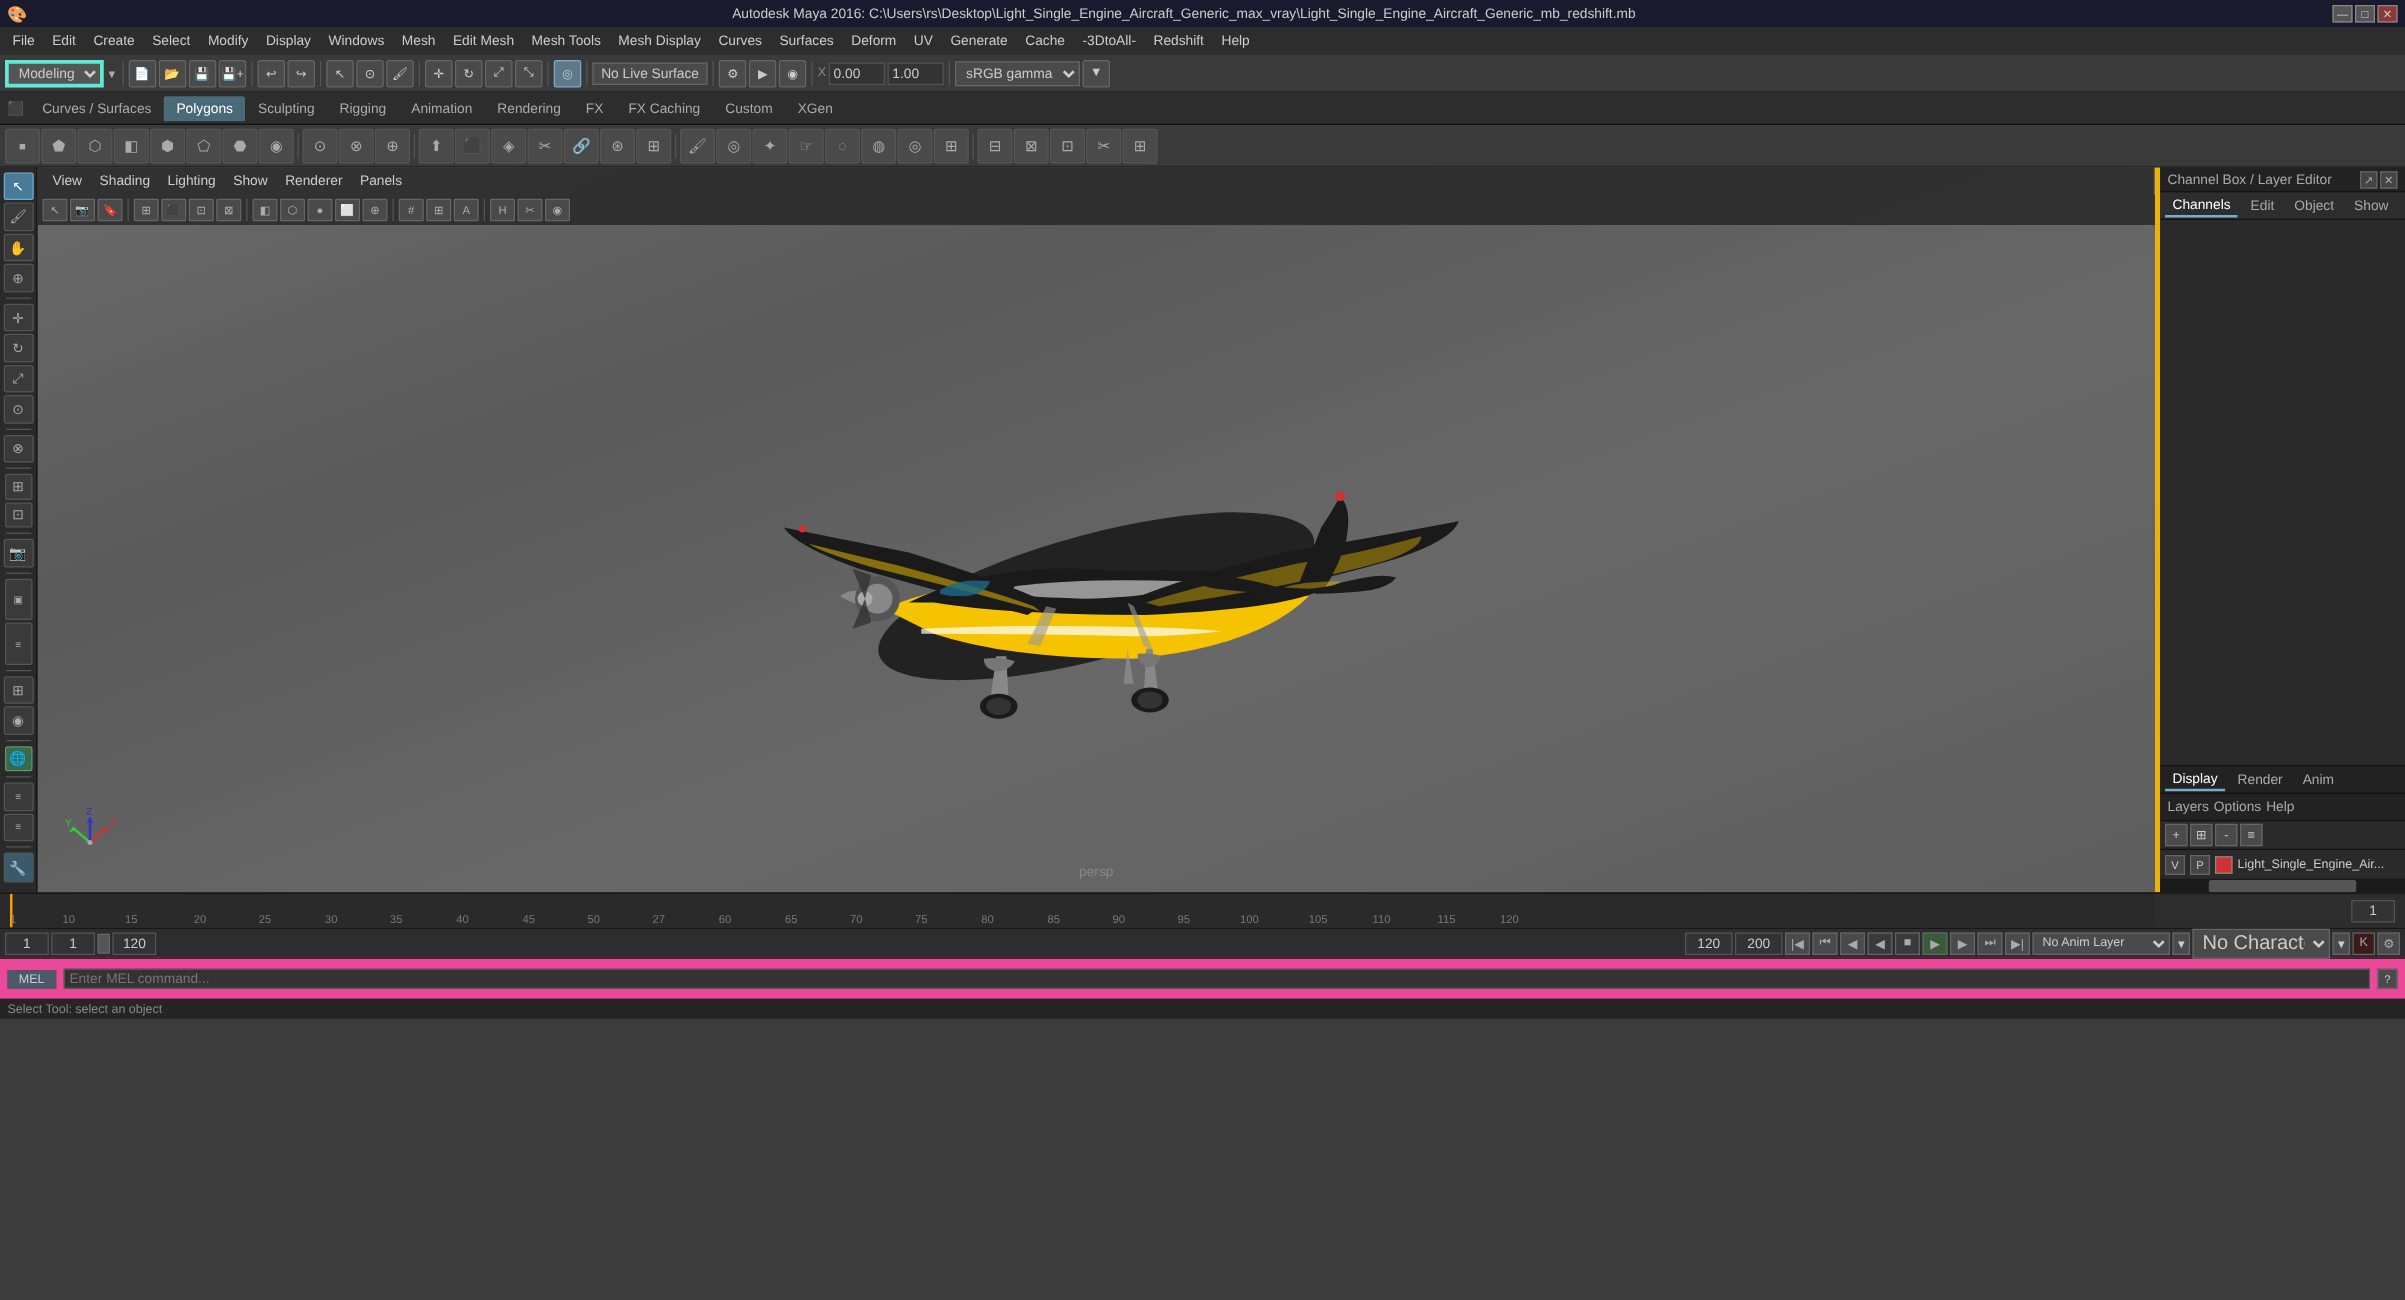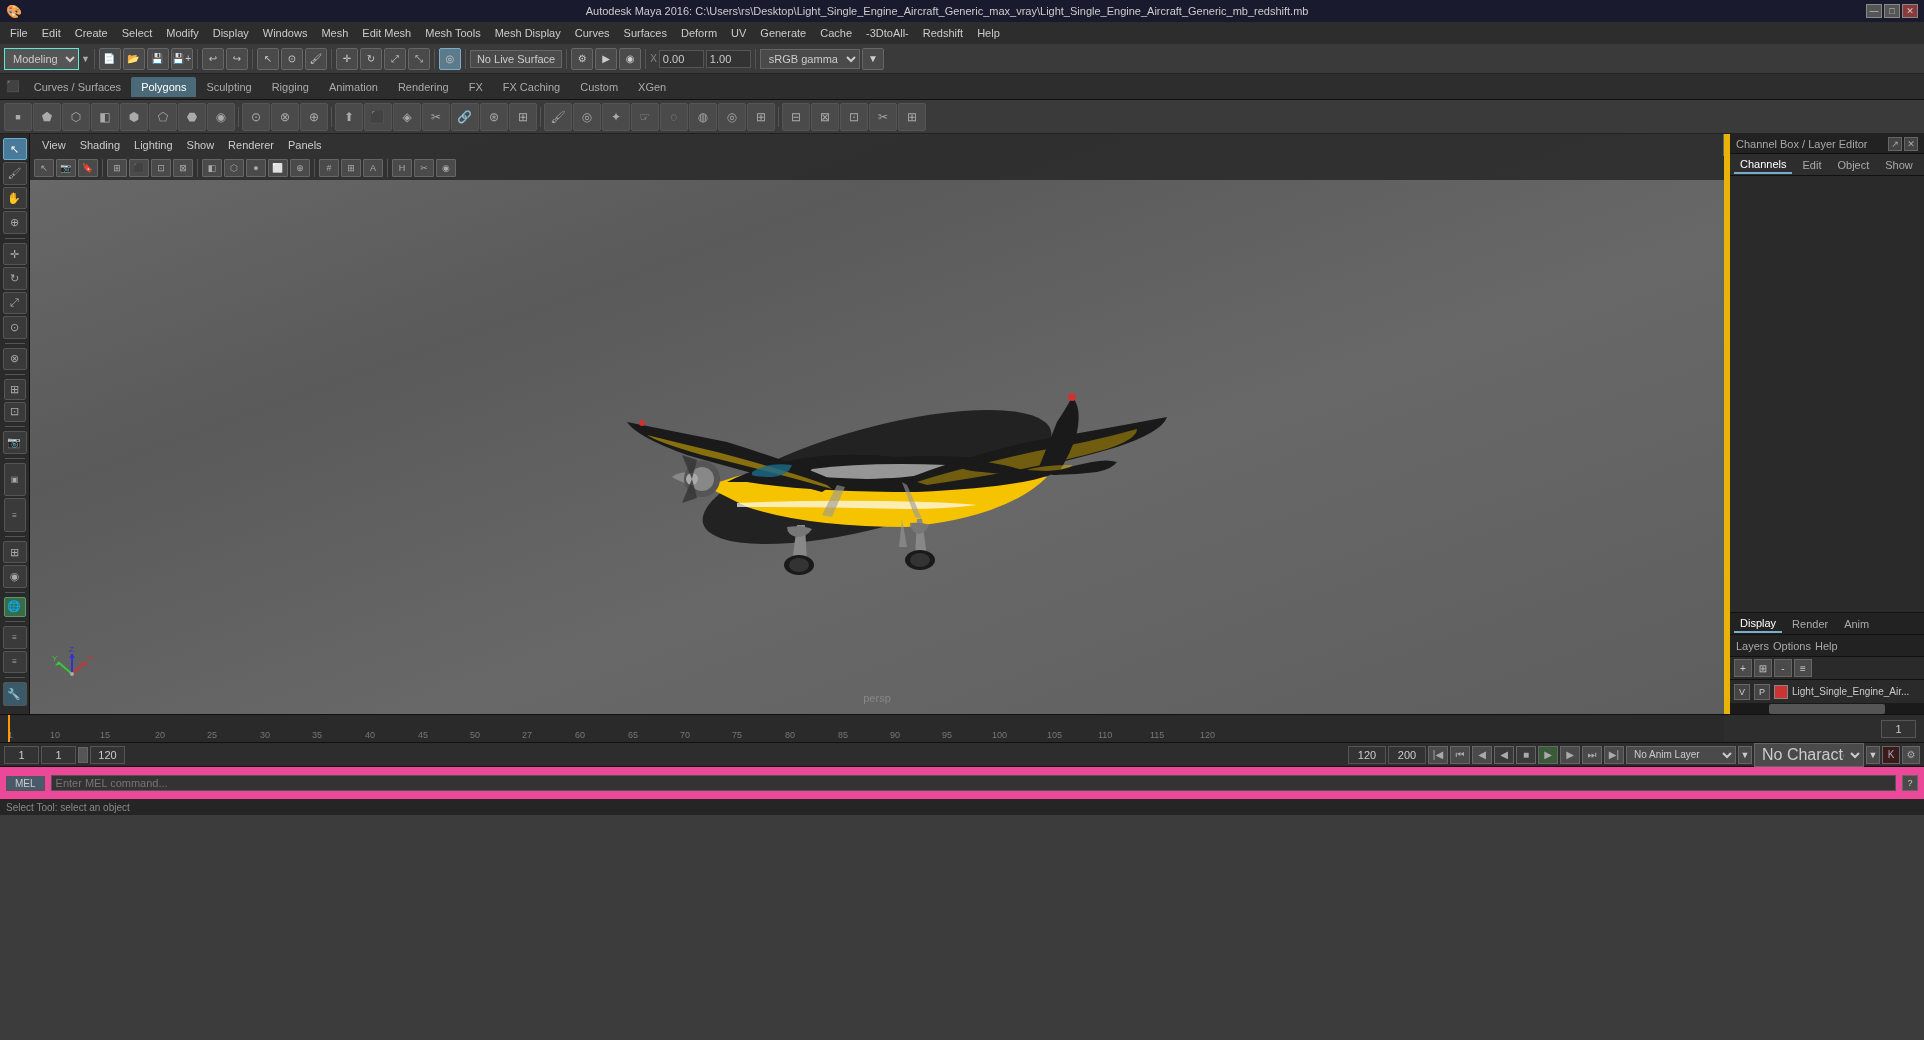--- a/index.html
+++ b/index.html
@@ -41,21 +41,21 @@
       background: #3a3a3a;
       height: 30px;
       display: flex;
       align-items: center;
       padding: 0 4px;
       gap: 2px;
       border-bottom: 1px solid #222;
     }
     .mode-select {
       background: #555;
-      border: 1px solid #5eead4;
+      border: 3px solid #5eead4;
       color: #ccc;
       height: 22px;
       padding: 0 4px;
       font-size: 11px;
       cursor: pointer;
     }
     .tb-sep { width: 1px; height: 20px; background: #555; margin: 0 2px; }
     .tb-btn {
       width: 22px; height: 22px;
       background: #4a4a4a;
@@ -242,21 +242,21 @@
       width: 40px;
       height: 40px;
     }
 
     
     #right-panel {
       width: 200px;
       background: #2a2a2a;
       display: flex;
       flex-direction: column;
-      border-left: 6px solid #eab308;
+      border-left: 4px solid #eab308;
     }
     #right-panel-title {
       background: #222;
       height: 20px;
       display: flex;
       align-items: center;
       padding: 0 6px;
       font-size: 11px;
       color: #aaa;
       border-bottom: 1px solid #111;

